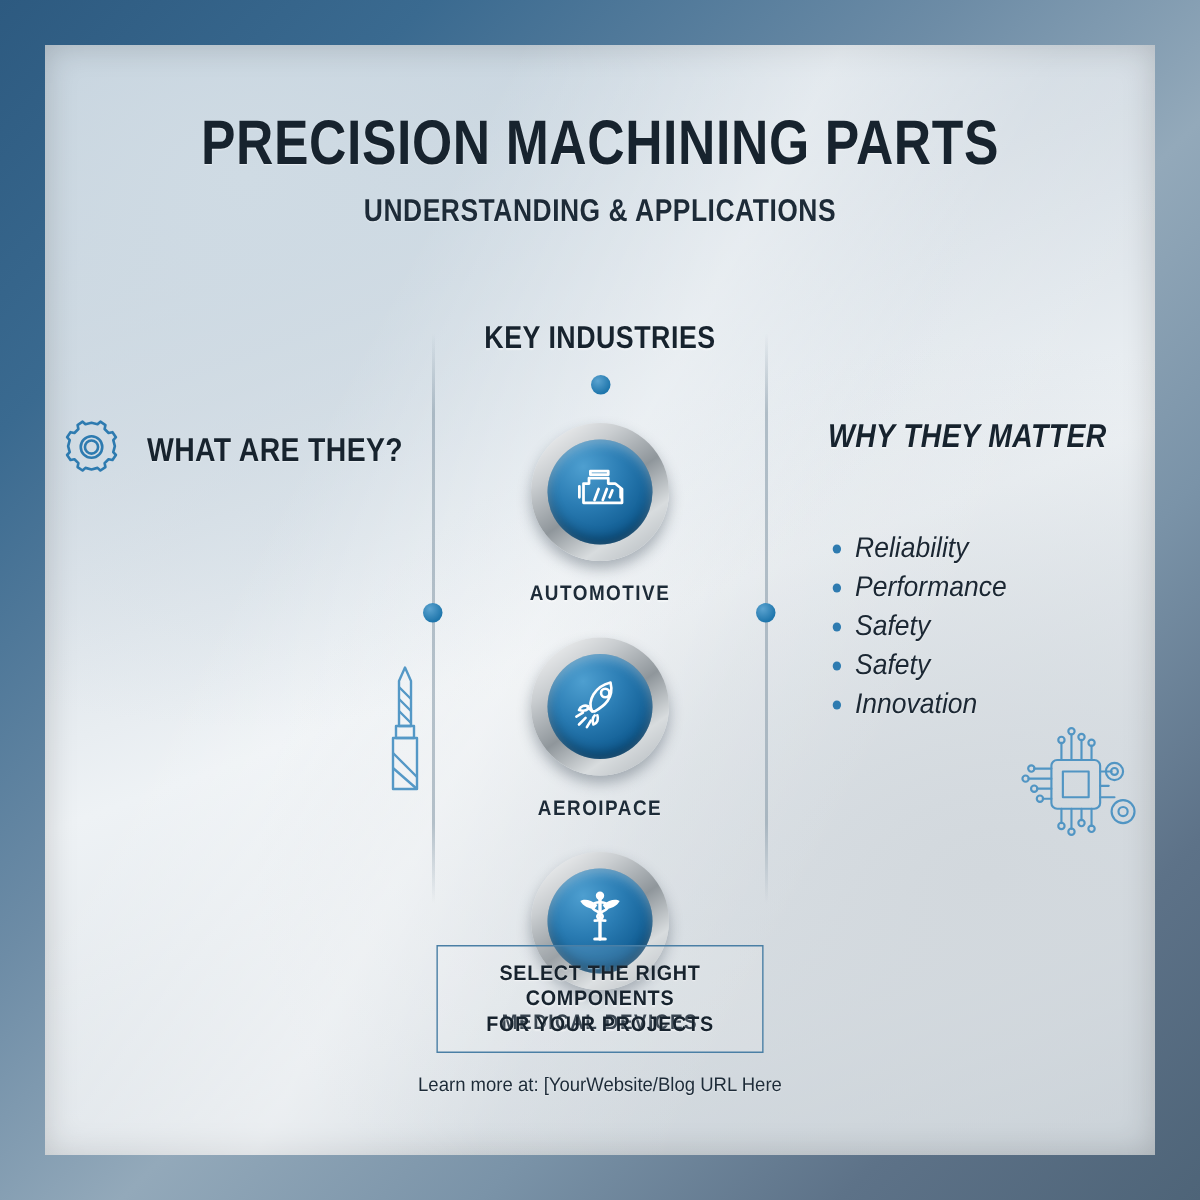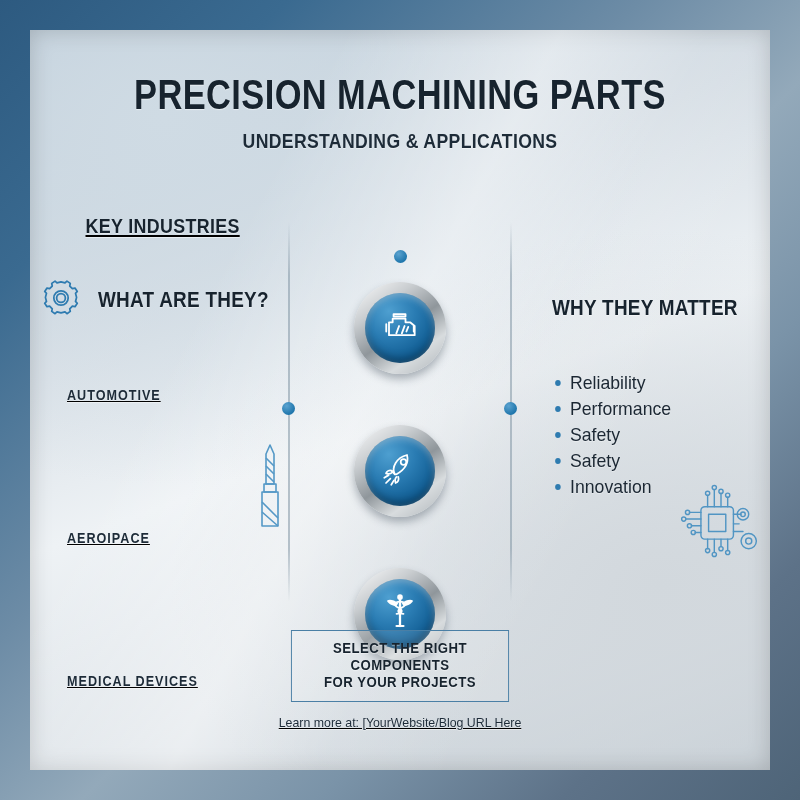--- a/index.html
+++ b/index.html
@@ -106,21 +106,21 @@
     border-radius: 50%;
     background: radial-gradient(circle at 35% 30%, #5ba3d0, #1f76ac 70%);
   }
   .node.n-left   { left: 252px; top: 372px; }
   .node.n-right  { left: 474px; top: 372px; }
   .node.n-center { left: 364px; top: 220px; }
 
   
   .col { position: absolute; }
   .col-left  { left: 10px;  top: 248px; width: 248px; }
-  .col-right { left: 492px; top: 256px; width: 250px; }
+  .col-right { left: 492px; top: 239px; width: 250px; font-style: italic; }
 
   .col-head {
     display: flex;
     align-items: center;
     gap: 16px;
     height: 44px;
   }
   .col-right .col-head { justify-content: flex-start; padding-left: 30px; }
 
   .col-title {
@@ -160,21 +160,21 @@
     border-radius: 50%;
     background: #2e7bb0;
   }
 
   
   .deco { position: absolute; opacity: 0.88; }
   .deco-drill { left: 222px; top: 412px; }
   .deco-chip  { left: 648px; top: 448px; }
 
   
-  .center { position: absolute; left: 0; right: 0; top: 184px; text-align: left; text-decoration: underline; }
+  .center { position: absolute; left: 0; right: 0; top: 184px; text-align: center; }
   .center-title {
     font-size: 21px;
     font-weight: 700;
     letter-spacing: 0.4px;
     color: #17232e;
     transform: scaleX(0.85);
     text-shadow: 0 1px 1px rgba(255,255,255,0.5);
   }
 
   .industries { margin-top: 44px; }
@@ -204,21 +204,21 @@
     margin-top: 13px;
     font-size: 14px;
     font-weight: 700;
     letter-spacing: 1.1px;
     color: #1d2b38;
     transform: scaleX(0.9);
     text-shadow: 0 1px 1px rgba(255,255,255,0.45);
   }
 
   
-  .footer { position: absolute; left: 0; right: 0; bottom: 40px; text-align: center; text-decoration: underline; }
+  .footer { position: absolute; left: 0; right: 0; bottom: 40px; text-align: center; }
   .cta {
     display: inline-block;
     box-sizing: border-box;
     width: 232px;
     padding: 9px 10px 10px 10px;
     border: 1px solid #4a7fa5;
     background: rgba(255,255,255,0.12);
     font-size: 14px;
     line-height: 17px;
     font-weight: 700;

